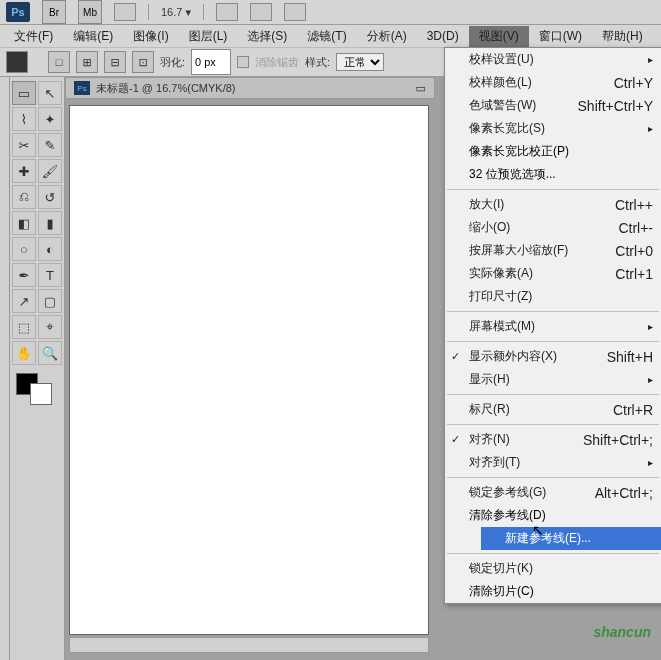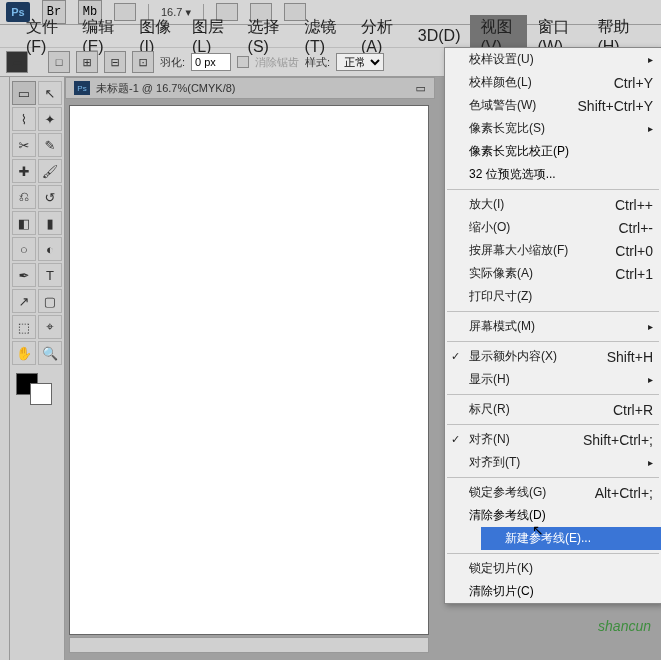--- a/index.html
+++ b/index.html
@@ -1,32 +1,32 @@
 <!DOCTYPE html>
 <html><head>
 <meta charset="utf-8">
 <style>
 * { margin: 0; padding: 0; box-sizing: border-box; font-family: "Microsoft YaHei", Tahoma, sans-serif; }
 body { width: 661px; height: 660px; background: #a0a0a0; overflow: hidden; position: relative; }
 
 .top-bar { background: #d6d6d6; height: 25px; display: flex; align-items: center; padding: 0 6px; gap: 12px; border-bottom: 1px solid #9a9a9a; }
 .ps-logo { width: 24px; height: 20px; background: #1c3a5e; color: #7ab8e8; font-size: 11px; font-weight: bold; display: flex; align-items: center; justify-content: center; border-radius: 2px; }
-.top-icon { width: 24px; height: 24px; border: 1px solid #888; background: #c8c8c8; font-size: 12px; display: flex; align-items: center; justify-content: center; font-family: Liberation Mono, monospace; }
+.top-icon { width: 24px; height: 24px; border: 1px solid #888; background: #c8c8c8; font-size: 10px; display: flex; align-items: center; justify-content: center; }
 .top-sep { width: 1px; height: 16px; background: #999; }
 .top-zoom { font-size: 11px; color: #333; }
 .drop-ico { border: 1px solid #888; width: 22px; height: 18px; background: #ccc; }
 
-.menu-bar { background: #d6d6d6; height: 22px; display: flex; align-items: center; padding: 0 16px; font-size: 16px; color: #222; }
+.menu-bar { background: #d6d6d6; height: 22px; display: flex; align-items: center; padding: 0 4px; font-size: 12px; color: #222; }
 .menu-item { padding: 2px 10px; cursor: default; }
 .menu-item.active { background: #737373; }
 
 .options-bar { background: #d6d6d6; height: 30px; display: flex; align-items: center; padding: 0 6px; gap: 6px; border-top: 1px solid #bbb; border-bottom: 1px solid #9a9a9a; font-size: 11px; color: #333; }
 .opt-icon { width: 22px; height: 22px; border: 1px solid #888; background: #c8c8c8; display: flex; align-items: center; justify-content: center; }
 .opt-icon.dark { background: #333; }
-.opt-input { width: 40px; height: 18px; border: 1px solid #888; background: #fff; font-size: 11px; padding: 4px 3px; }
+.opt-input { width: 40px; height: 18px; border: 1px solid #888; background: #fff; font-size: 11px; padding: 12px 3px; }
 .opt-check { width: 12px; height: 12px; border: 1px solid #888; background: #ccc; }
 .opt-select { width: 48px; height: 18px; border: 1px solid #888; background: #eee; font-size: 11px; padding: 0 3px; }
 
 .main-row { display: flex; height: calc(100% - 77px); }
 .tool-strip { width: 10px; background: #d0d0d0; border-right: 1px solid #999; }
 .tool-panel { width: 55px; background: #d0d0d0; border-right: 1px solid #999; padding: 4px 2px; }
 .tool-grid { display: grid; grid-template-columns: 24px 24px; gap: 2px; }
 .tool { width: 24px; height: 24px; border: 1px solid #b0b0b0; background: #d0d0d0; display: flex; align-items: center; justify-content: center; font-size: 13px; color: #333; }
 .tool.sel { background: #bcbcbc; border-color: #888; }
 .swatches { margin-top: 8px; position: relative; height: 36px; }
@@ -41,21 +41,21 @@
 
 .dropdown { position: absolute; top: 47px; left: 444px; width: 218px; background: #f0f0f0; border: 1px solid #888; box-shadow: 2px 2px 6px rgba(0,0,0,.3); font-size: 12px; color: #222; z-index: 100; }
 .dd-item { display: flex; align-items: center; padding: 3px 8px 3px 24px; position: relative; }
 .dd-item.has-sub::after { content: "▸"; position: absolute; right: 8px; font-size: 10px; }
 .dd-item.disabled { color: #000000; }
 .dd-item.highlight { background: #3a75d6; color: #fff; margin-left: 36px; }
 .dd-item .chk { position: absolute; left: 6px; font-size: 11px; }
 .dd-item .short { margin-left: auto; padding-left: 20px; font-size: 14px; }
 .dd-sep { height: 1px; background: #c0c0c0; margin: 3px 2px; }
 
-.watermark { position: absolute; right: 10px; bottom: 26px; font-size: 14px; color: #2d8a2d; font-style: italic; font-weight: normal; opacity: .85; }
+.watermark { position: absolute; right: 10px; bottom: 20px; font-size: 14px; color: #2d8a2d; font-style: italic; font-weight: bold; opacity: .85; }
 .watermark2 { position: absolute; right: 10px; bottom: 60px; font-size: 11px; color: #b05030; opacity: .6; }
 
 .cursor { position: absolute; left: 532px; top: 522px; font-size: 14px; color: #000; z-index: 200; pointer-events: none; }
 </style>
 </head>
 <body>
 
 <div class="top-bar">
   <div class="ps-logo">Ps</div>
   <div class="top-icon">Br</div>

